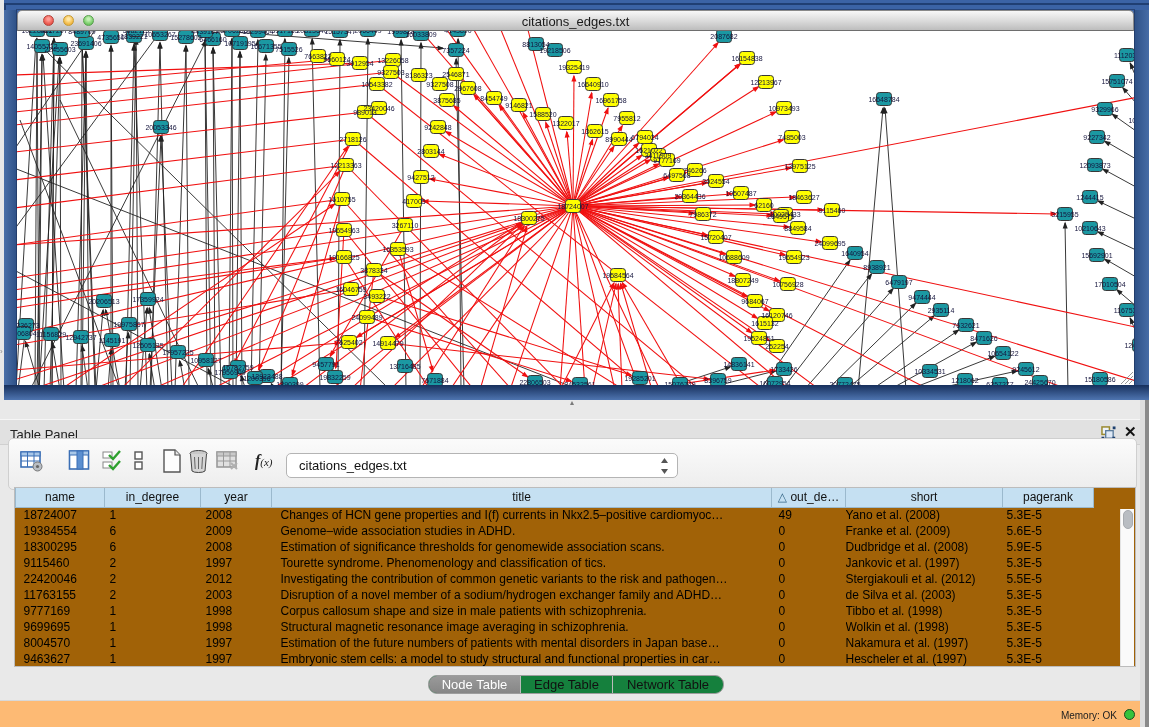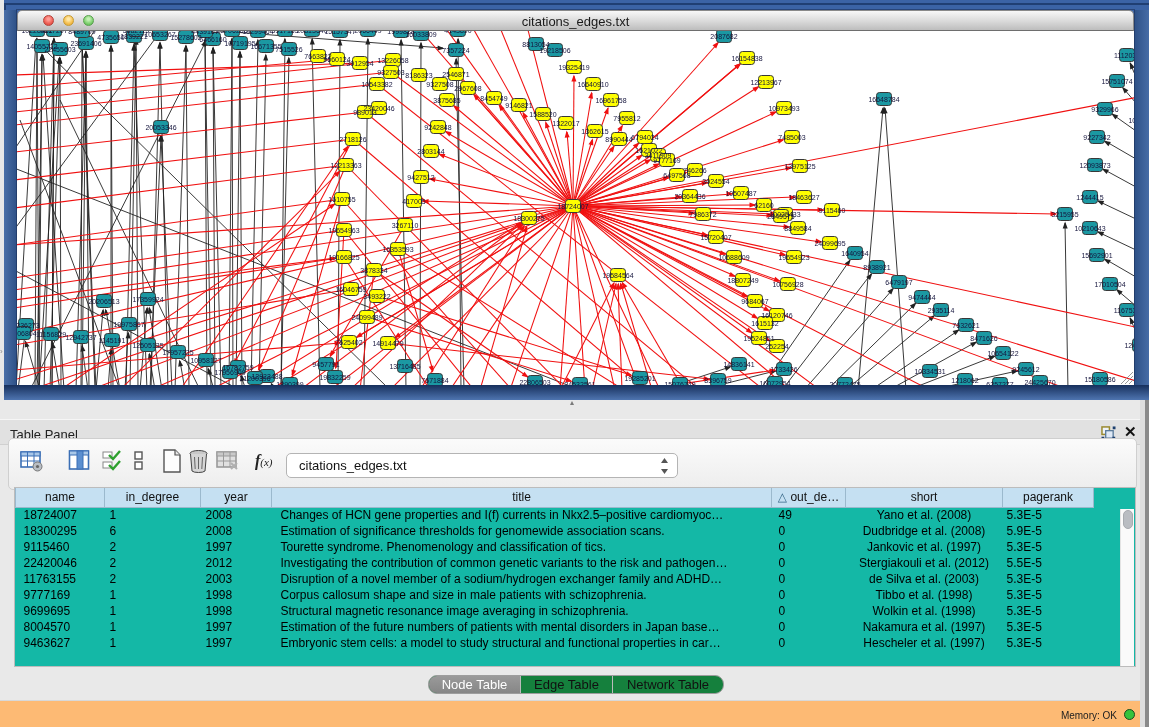--- a/index.html
+++ b/index.html
@@ -16,30 +16,30 @@
 #tlg{left:66px;background:radial-gradient(circle at 50% 35%,#c4f0b4 15%,#7ed070 60%,#4daf42);border:1px solid #59a04e}
 #tp{position:absolute;left:0;top:400px;width:1149px;height:300px;background:#e9e9e9}
 #tp .hdr{position:absolute;left:0;top:19px;width:1149px;height:26px;background:#e1e1e1;border-top:1px solid #f6f6f6;border-bottom:1px solid #d0d0d0}
 #tp .hdr .txt{position:absolute;left:10px;top:7px;font-size:13px;color:#222}
 #grip{position:absolute;left:570px;top:-2px;font-size:8px;color:#7a7a7a}
 #closex{position:absolute;left:1124px;top:3px;font-size:15px;font-weight:bold;color:#111}
 #floaticon{position:absolute;left:1101px;top:6px;width:15px;height:14px}
 #toolbar{position:absolute;left:8px;top:38px;width:1129px;height:52px;background:linear-gradient(#fbfbfb,#ededed);border:1px solid #cfcfcf;border-radius:5px}
 #combo{position:absolute;left:277px;top:14px;width:392px;height:25px;background:#fff;border:1px solid #b4b4b4;border-radius:5px;font-size:13px;color:#111;line-height:23px;padding-left:12px}
 #combo .arr{position:absolute;right:8px;top:3px;width:9px;height:18px}
-#tblwrap{position:absolute;left:14px;top:87px;width:1122px;height:180px;background:#14b8a6;border:1px solid #bcbcbc;overflow:hidden}
+#tblwrap{position:absolute;left:14px;top:87px;width:1122px;height:180px;background:#a16207;border:1px solid #bcbcbc;overflow:hidden}
 table{border-collapse:collapse;table-layout:fixed;width:1078px;font-size:12px}
 th{background:#c5e0f2;border:1px solid #9bb9cd;border-top:none;font-weight:normal;height:19px;font-size:12px;color:#111;overflow:hidden;white-space:nowrap}
 td{height:16px;padding:0;color:#000;overflow:hidden;white-space:nowrap;font-size:12px}
 td.c1{padding-left:8px}
 td.c2{padding-left:5px}
 td.c3{padding-left:5px}
 td.c4{padding-left:9px}
 td.c5{padding-left:7px}
-td.c6{text-align:center}
+td.c6{}
 td.c7{padding-left:4px}
 #vscroll{position:absolute;right:1px;top:21px;width:14px;height:158px;background:#fafafa;border-left:1px solid #e3e3e3}
 #vthumb{position:absolute;left:2px;top:1px;width:10px;height:19px;background:#b9bdc2;border-radius:5px;border:1px solid #a7abb0}
 #tabsbar{position:absolute;left:0;top:275px;width:1149px;height:25px}
 #seg{position:absolute;left:428px;top:0;width:296px;height:19px;border:1px solid #9d9d9d;border-radius:9px;background:#15803d;overflow:hidden}
 #seg div{float:left;height:19px;line-height:18px;font-size:13px;text-align:center;color:#111}
 #seg .sel{background:linear-gradient(#9a9a9a,#848484);color:#fff}
 #status{position:absolute;left:0;top:700px;width:1149px;height:27px;background:#fdba74;border-top:1px solid #d8d8d8}
 #status .m{position:absolute;right:32px;top:9px;font-size:10px;color:#222}
 #gdot{position:absolute;right:14px;top:8px;width:11px;height:11px;border-radius:50%;background:#35c33c;border:1.5px solid #1c4b1e}
@@ -883,20 +883,29 @@
 <tr>
             <td class="c1">18724007</td>
             <td class="c2">1</td>
             <td class="c3">2008</td>
             <td class="c4">Changes of HCN gene properties and I(f) currents in Nkx2.5–positive cardiomyoc…</td>
             <td class="c5">49</td>
             <td class="c6">Yano et al. (2008)</td>
             <td class="c7">5.3E-5</td>
           </tr>
 <tr>
+            <td class="c1">19384554</td>
+            <td class="c2">6</td>
+            <td class="c3">2009</td>
+            <td class="c4">Genome–wide association studies in ADHD.</td>
+            <td class="c5">0</td>
+            <td class="c6">Franke et al. (2009)</td>
+            <td class="c7">5.6E-5</td>
+          </tr>
+<tr>
             <td class="c1">18300295</td>
             <td class="c2">6</td>
             <td class="c3">2008</td>
             <td class="c4">Estimation of significance thresholds for genomewide association scans.</td>
             <td class="c5">0</td>
             <td class="c6">Dudbridge et al. (2008)</td>
             <td class="c7">5.9E-5</td>
           </tr>
 <tr>
             <td class="c1">9115460</td>

